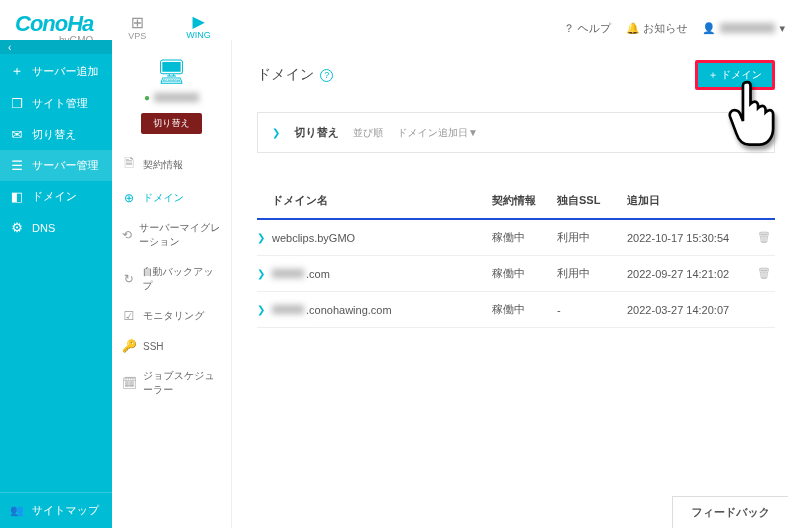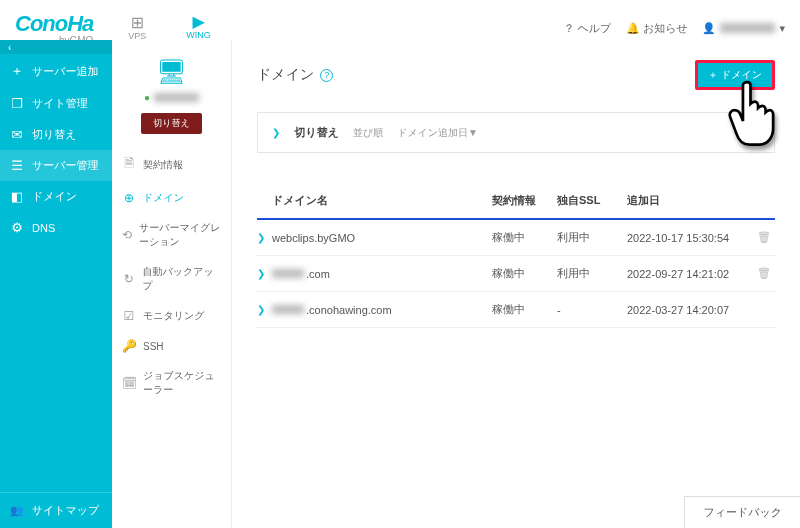--- a/index.html
+++ b/index.html
@@ -58,21 +58,21 @@
 .row-caret { color: #00bcd4; font-size: 10px; }
 .mask-cell { display: inline-flex; align-items: center; gap: 2px; }
 .mask-span { filter: blur(3px); background: #bbb; height: 9px; }
 .trash { color: #bbb; cursor: pointer; }
 
 
 .hand-cursor { position: absolute; top: 80px; right: 22px; width: 55px; height: 70px; pointer-events: none; }
 .hand-cursor svg { filter: drop-shadow(2px 4px 2px rgba(0,0,0,0.4)); }
 
 
-.feedback-btn { position: absolute; bottom: 0; right: 0; background: #fff; border: 1px solid #ddd; border-bottom: none; border-right: none; padding: 8px 18px; font-size: 11px; color: #555; cursor: pointer; }
+.feedback-btn { position: absolute; bottom: 0; right: 12px; background: #fff; border: 1px solid #ddd; border-bottom: none; border-right: none; padding: 8px 18px; font-size: 11px; color: #555; cursor: pointer; font-weight: bold; }
 </style>
 </head>
 <body>
 
 <div class="top-header">
   <div class="top-left">
     <div class="logo">
       <span>ConoHa</span>
       <span class="small">byGMO</span>
     </div>

